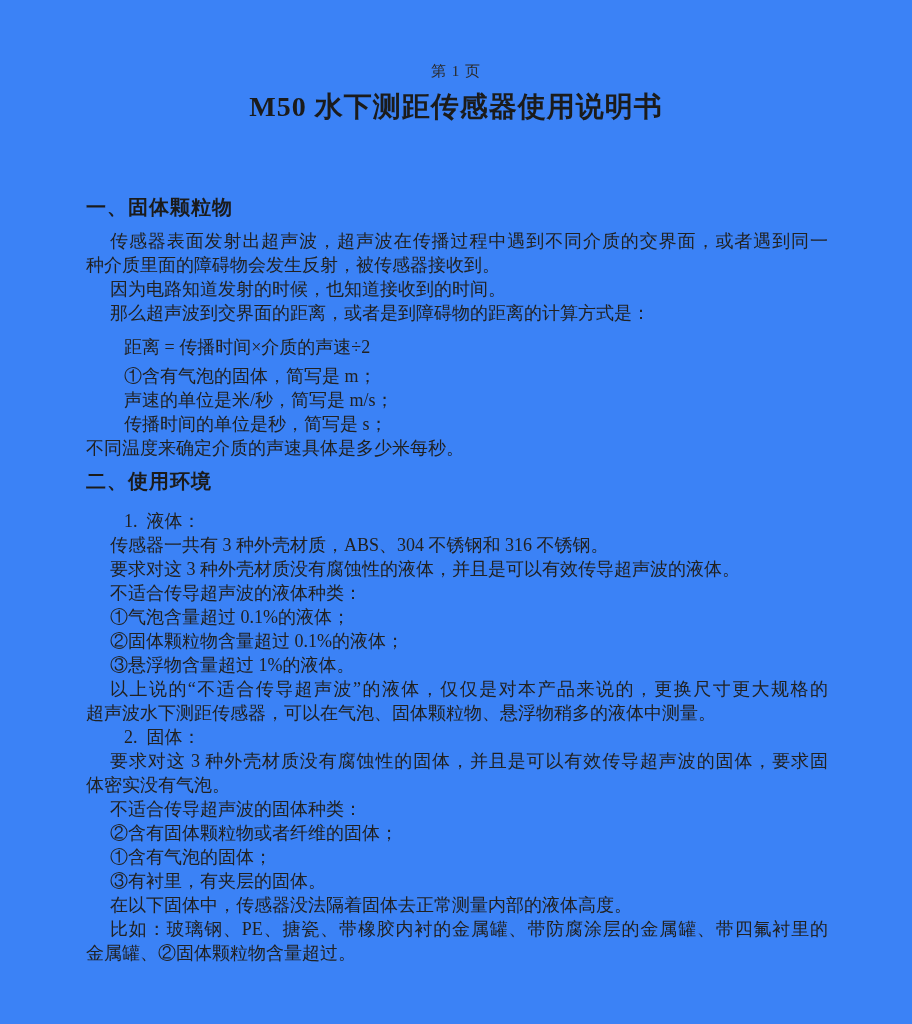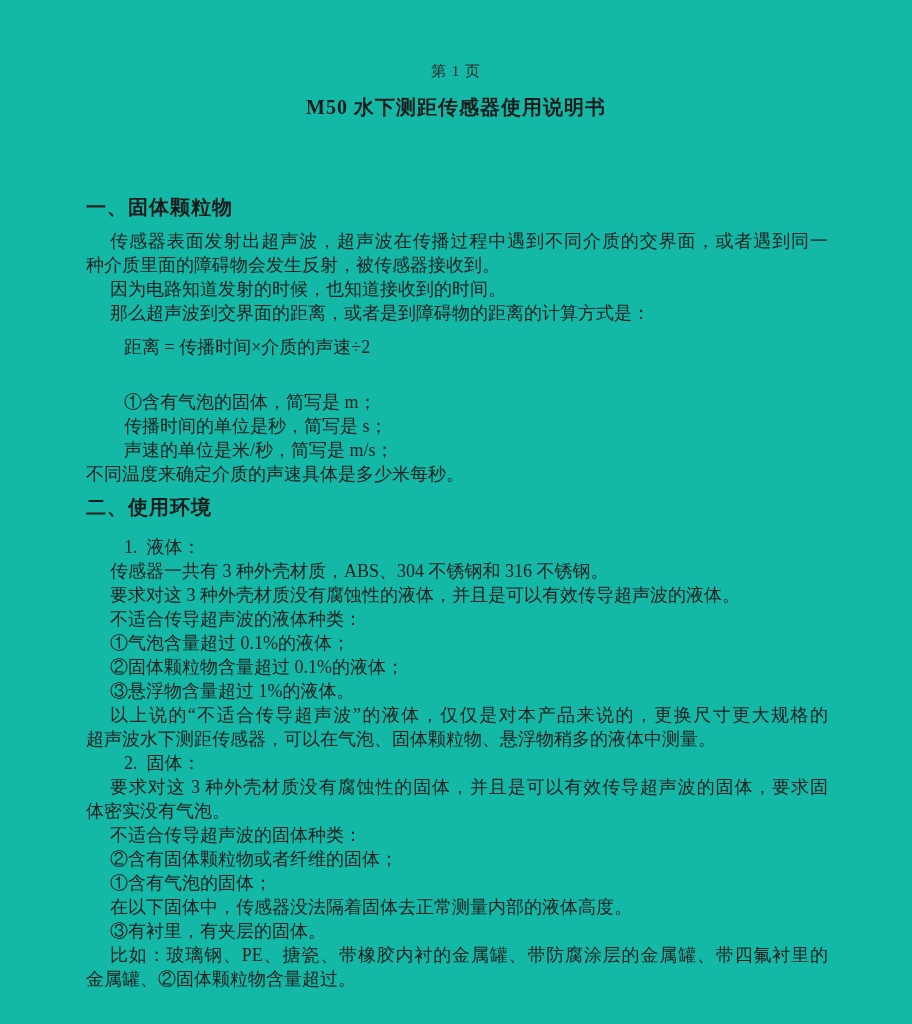--- a/index.html
+++ b/index.html
@@ -3,50 +3,50 @@
 <meta charset="utf-8">
 <style>
   html,body{margin:0;padding:0;}
   body{
     width:912px;height:1024px;
     background:#ffffff;
     font-family:"Liberation Serif","DejaVu Serif",serif;
     color:#212121;
     overflow:hidden;
   }
-  .page{position:relative;width:912px;height:1024px;background:#14b8a6;overflow:hidden;}
+  .page{position:relative;width:912px;height:1024px;background:#3b82f6;overflow:hidden;}
   .pagenum{
     margin:62px 0 0 0;
     text-align:center;
     font-size:15px;line-height:18px;
     letter-spacing:1px;color:#2a2a2a;
   }
   .doc-title{
     margin:10px 0 0 0;
     text-align:center;
-    font-size:20px;line-height:34px;
+    font-size:28px;line-height:34px;
     font-weight:700;letter-spacing:1px;color:#1b1b1b;
   }
   .content{width:742px;margin-left:86px;}
   .h2{
     font-family:"Liberation Sans","DejaVu Sans",sans-serif;
     font-weight:700;font-size:20px;line-height:24px;
     letter-spacing:1px;color:#1b1b1b;
   }
   .h2-1{margin:71px 0 10px 0;}
   .h2-2{margin:9px 0 16px 0;}
   .tline{
     font-size:18px;line-height:24px;
     white-space:pre-wrap;
     color:#212121;
   }
   .ind{padding-left:24px;}
   .ind2{padding-left:38px;}
   .full{text-align:justify;text-align-last:justify;text-justify:inter-character;}
-  .formula{margin:10px 0 31px 0;}
+  .formula{margin:10px 0 5px 0;}
 </style>
 </head>
 <body>
 
 <div class="page">
 
   <div class="pagenum">第 1 页</div>
 
   <h1 class="doc-title">M50 水下测距传感器使用说明书</h1>
 
@@ -65,22 +65,22 @@
       <div>
         <div class="tline ind">那么超声波到交界面的距离，或者是到障碍物的距离的计算方式是：</div>
       </div>
 
       <div class="formula">
         <div class="tline ind2">距离 = 传播时间×介质的声速÷2</div>
       </div>
 
       <div>
         <div class="tline ind2">①含有气泡的固体，简写是 m；</div>
+        <div class="tline ind2">声速的单位是米/秒，简写是 m/s；</div>
         <div class="tline ind2">传播时间的单位是秒，简写是 s；</div>
-        <div class="tline ind2">声速的单位是米/秒，简写是 m/s；</div>
       </div>
 
       <div>
         <div class="tline">不同温度来确定介质的声速具体是多少米每秒。</div>
       </div>
     </div>
 
     <div>
       <h2 class="h2 h2-2">二、使用环境</h2>
 
@@ -119,24 +119,24 @@
       <div>
         <div class="tline ind">不适合传导超声波的固体种类：</div>
       </div>
       <div>
         <div class="tline ind">②含有固体颗粒物或者纤维的固体；</div>
       </div>
       <div>
         <div class="tline ind">①含有气泡的固体；</div>
       </div>
       <div>
-        <div class="tline ind">在以下固体中，传感器没法隔着固体去正常测量内部的液体高度。</div>
+        <div class="tline ind">③有衬里，有夹层的固体。</div>
       </div>
       <div>
-        <div class="tline ind">③有衬里，有夹层的固体。</div>
+        <div class="tline ind">在以下固体中，传感器没法隔着固体去正常测量内部的液体高度。</div>
       </div>
       <div>
         <div class="tline ind full">比如：玻璃钢、PE、搪瓷、带橡胶内衬的金属罐、带防腐涂层的金属罐、带四氟衬里的</div>
         <div class="tline">金属罐、②固体颗粒物含量超过。</div>
       </div>
     </div>
 
   </div>
 </div>
 

